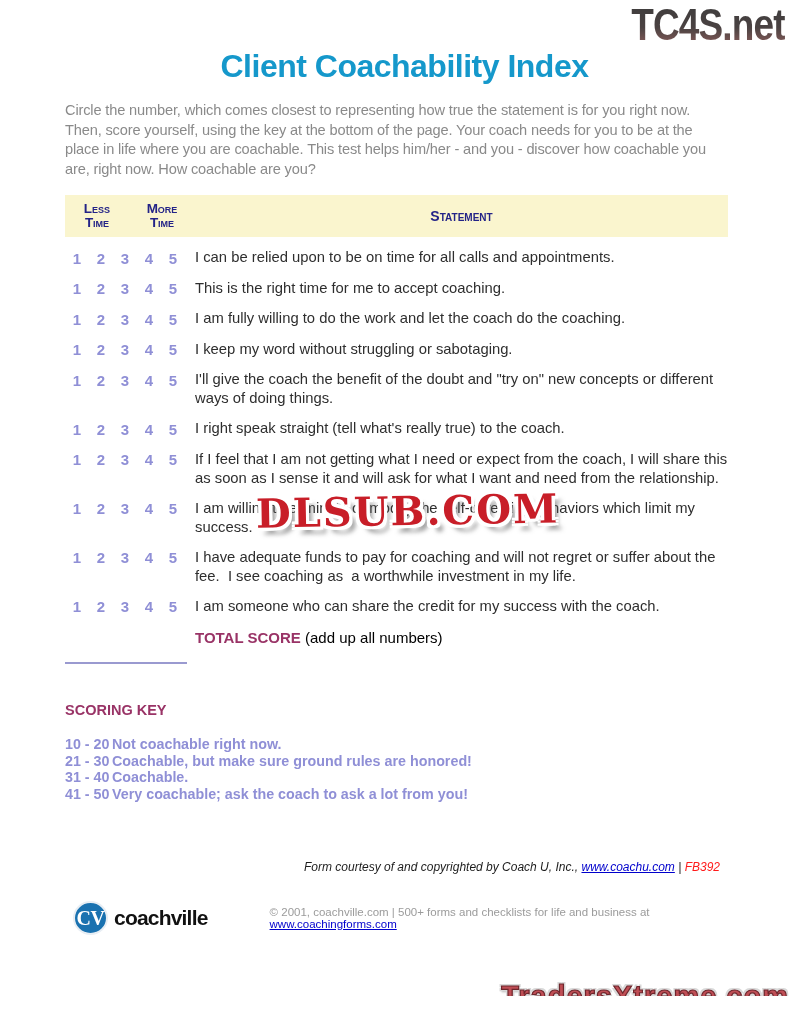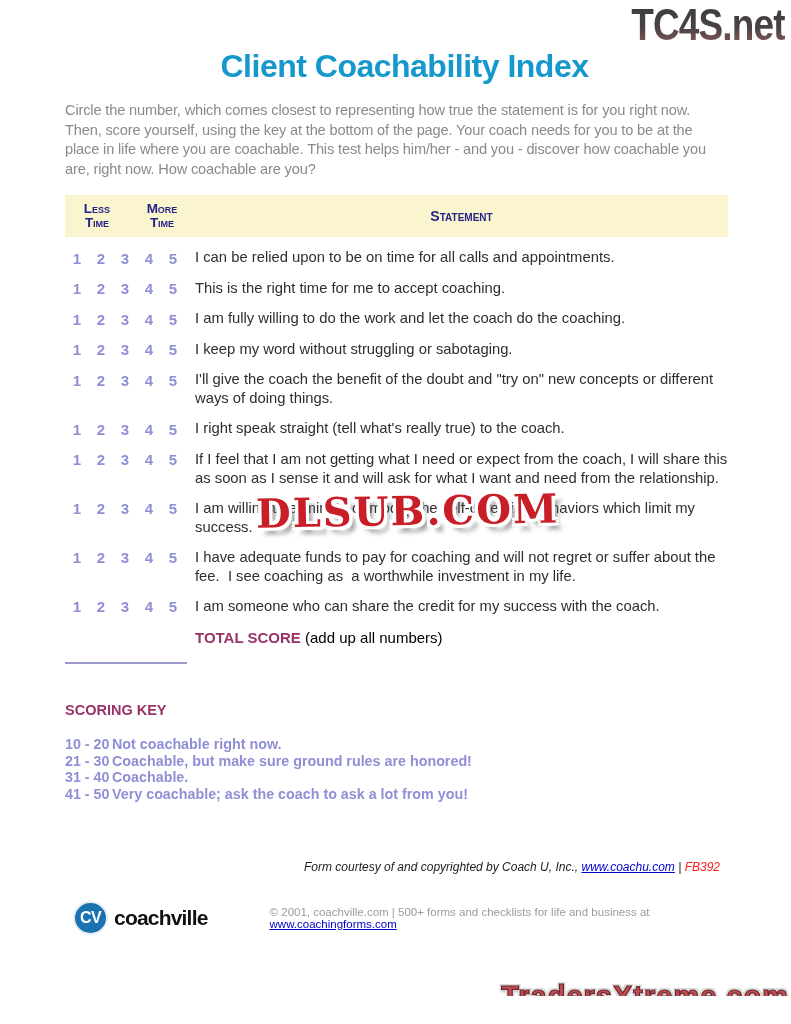--- a/index.html
+++ b/index.html
@@ -95,22 +95,23 @@
   }
   .credit a { color:#0000CC; text-decoration:underline;text-align:center; }
   .credit .code { color:#FF1A1A; font-style:italic; }
 
   .bottom-bar { margin-top:27px; display:flex; align-items:center; padding-left:8px; }
   .logo { display:flex; align-items:center; }
   .logo-circle {
     width:35px; height:34px; border-radius:50%;
     background:#1A72B0; color:#ffffff;
     display:flex; align-items:center; justify-content:center;
-    font-weight:bold; font-size:16px; letter-spacing:-0.5px;
+    font-weight:bold; font-size:20px; letter-spacing:-0.5px;
     border:2px solid #e8eef4;
+    font-family:Liberation Serif, serif;
   }
   .logo-name { margin-left:6px; color:#111; font-weight:bold; font-size:21px; letter-spacing:-0.8px; }
   .copyright { margin-left:62px; color:#9b9b9b; font-size:11.5px; }
   .copyright a { color:#0000CC; text-decoration:underline; }
 </style>
 </head>
 <body>
 
 <div class="page">
 

